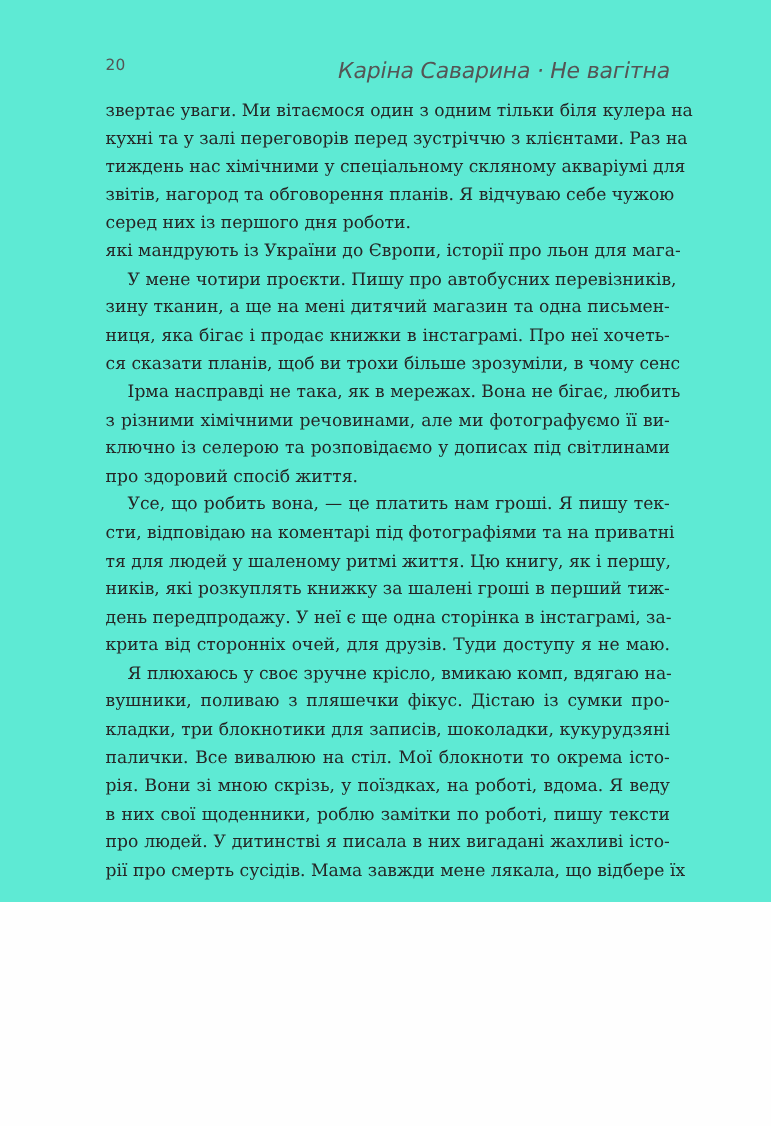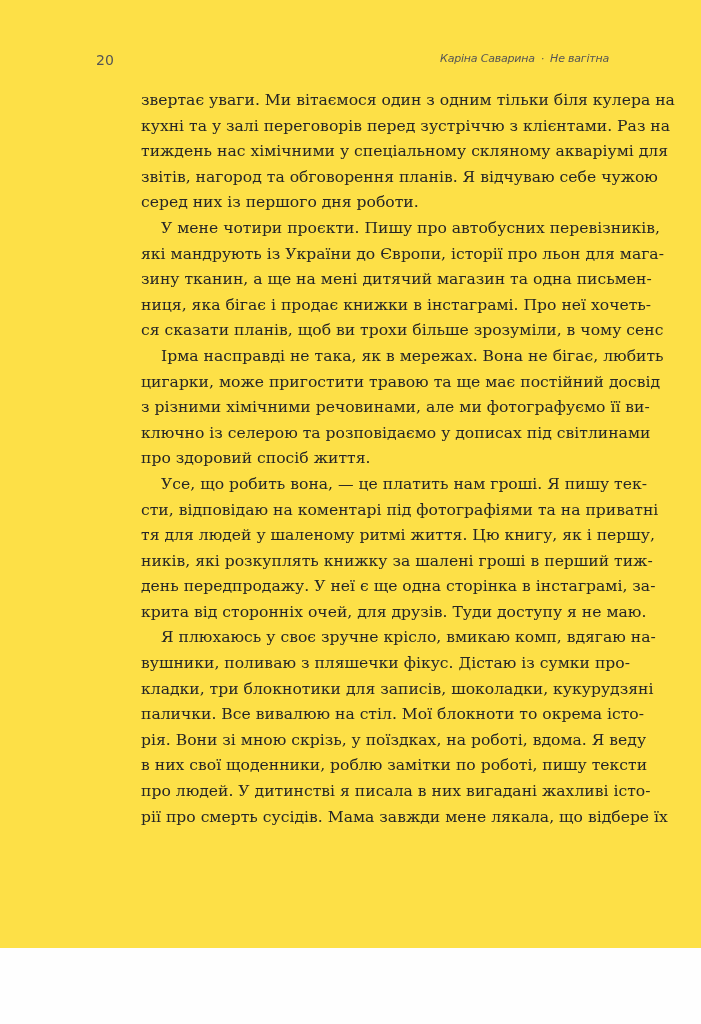--- a/index.html
+++ b/index.html
@@ -1,25 +1,25 @@
 <!DOCTYPE html>
 <html><head>
 <meta charset="utf-8">
 <style>
   html, body { margin: 0; padding: 0; background: #fefefe; }
   body { width: 701px; height: 1024px; position: relative; overflow: hidden; }
-  .page { position: absolute; left: 0; top: 0; width: 701px; height: 948px; background: #fde047; }
+  .page { position: absolute; left: 0; top: 0; width: 701px; height: 820px; background: #5eead4; }
   .header { position: absolute; top: 52px; left: 96px; width: 513px; height: 20px;
     font-family: "DejaVu Sans", sans-serif; font-size: 14px; color: #555; }
   .page-number { position: absolute; left: 0; top: 0; font-size: 14px; }
-  .running-title { position: absolute; right: 0; top: 0; font-style: italic; font-size: 11px; letter-spacing: -0.2px; margin-left: 12px; }
+  .running-title { position: absolute; right: 0; top: 0; font-style: italic; font-size: 20px; letter-spacing: -0.2px; margin-left: 12px; }
   .running-title .sep { margin: 0 6px; }
   .body-text { position: absolute; top: 88px; left: 96px; width: 513px;
     font-family: "DejaVu Serif", serif; font-size: 15.6px; line-height: 25.6px; color: #262626; }
-  .line { display: block; height: 25.6px; white-space: nowrap; text-align: justify; text-align-last: justify; overflow: visible; margin-left: 45px; }
+  .line { display: block; height: 25.6px; white-space: nowrap; text-align: justify; text-align-last: justify; overflow: visible; }
   .line.last { text-align-last: left; }
   .line.indent { padding-left: 20px; }
 </style>
 </head>
 <body>
 
 <div class="page">
   <div class="header">
     <span class="page-number">20</span>
     <span class="running-title"><span>Каріна Саварина</span><span class="sep">·</span><span>Не вагітна</span></span>
@@ -27,29 +27,28 @@
 
   <div class="body-text" id="body-text">
       <div>
         <span class="line">звертає уваги. Ми вітаємося один з одним тільки біля кулера на</span>
         <span class="line">кухні та у залі переговорів перед зустріччю з клієнтами. Раз на</span>
         <span class="line">тиждень нас хімічними у спеціальному скляному акваріумі для</span>
         <span class="line">звітів, нагород та обговорення планів. Я відчуваю себе чужою</span>
         <span class="line last">серед них із першого дня роботи.</span>
       </div>
       <div>
+        <span class="line">які мандрують із України до Європи, історії про льон для мага-</span>
         <span class="line indent">У мене чотири проєкти. Пишу про автобусних перевізників,</span>
-        <span class="line">які мандрують із України до Європи, історії про льон для мага-</span>
         <span class="line">зину тканин, а ще на мені дитячий магазин та одна письмен-</span>
         <span class="line">ниця, яка бігає і продає книжки в інстаграмі. Про неї хочеть-</span>
         <span class="line">ся сказати планів, щоб ви трохи більше зрозуміли, в чому сенс</span>
       </div>
       <div>
         <span class="line indent">Ірма насправді не така, як в мережах. Вона не бігає, любить</span>
-        <span class="line">цигарки, може пригостити травою та ще має постійний досвід</span>
         <span class="line">з різними хімічними речовинами, але ми фотографуємо її ви-</span>
         <span class="line">ключно із селерою та розповідаємо у дописах під світлинами</span>
         <span class="line last">про здоровий спосіб життя.</span>
       </div>
       <div>
         <span class="line indent">Усе, що робить вона, — це платить нам гроші. Я пишу тек-</span>
         <span class="line">сти, відповідаю на коментарі під фотографіями та на приватні</span>
         <span class="line">тя для людей у шаленому ритмі життя. Цю книгу, як і першу,</span>
         <span class="line">ників, які розкуплять книжку за шалені гроші в перший тиж-</span>
         <span class="line">день передпродажу. У неї є ще одна сторінка в інстаграмі, за-</span>

